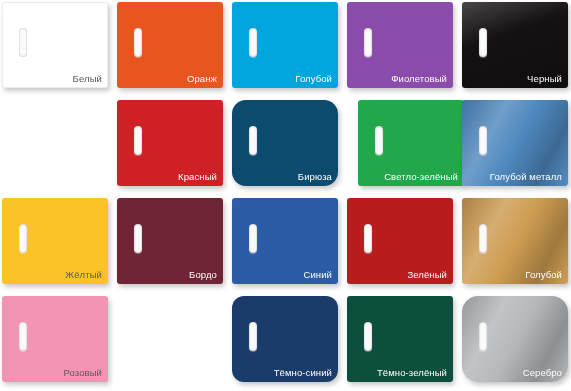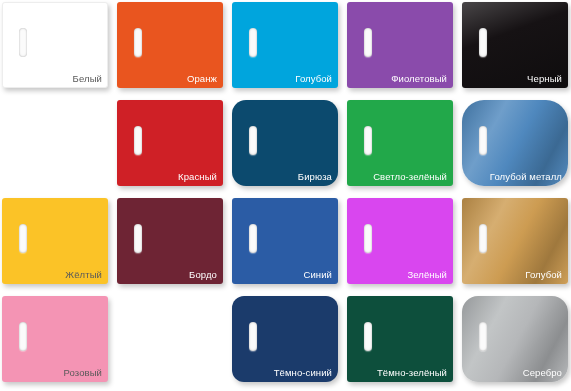--- a/index.html
+++ b/index.html
@@ -75,41 +75,41 @@
       <div class="label light">Черный</div>
     </div>
     <div class="swatch" style="left: 117px; top: 100px; background: rgb(207, 32, 38);">
       <div class="slot"></div>
       <div class="label light">Красный</div>
     </div>
     <div class="swatch" style="left: 232px; top: 100px; background: #0c4a6e; border-radius: 14px;">
       <div class="slot"></div>
       <div class="label light">Бирюза</div>
     </div>
-    <div class="swatch" style="left: 347px; top: 100px; background: rgb(34, 168, 74);">
+    <div class="swatch" style="left: 358px; top: 100px; background: rgb(34, 168, 74);">
       <div class="slot"></div>
       <div class="label light">Светло-зелёный</div>
     </div>
-    <div class="swatch" style="left: 462px; top: 100px; background: linear-gradient(118deg, rgb(63, 113, 159) 0%, rgb(111, 158, 202) 30%, rgb(79, 136, 190) 52%, rgb(59, 105, 147) 78%, rgb(86, 141, 193) 100%); border-radius: 22px;">
+    <div class="swatch" style="left: 462px; top: 100px; background: linear-gradient(118deg, rgb(63, 113, 159) 0%, rgb(111, 158, 202) 30%, rgb(79, 136, 190) 52%, rgb(59, 105, 147) 78%, rgb(86, 141, 193) 100%);">
       <div class="slot"></div>
       <div class="label light">Голубой металл</div>
     </div>
     <div class="swatch" style="left: 2px; top: 198px; background: rgb(251, 195, 39);">
       <div class="slot"></div>
       <div class="label dark">Жёлтый</div>
     </div>
     <div class="swatch" style="left: 117px; top: 198px; background: rgb(110, 36, 52);">
       <div class="slot"></div>
       <div class="label light">Бордо</div>
     </div>
     <div class="swatch" style="left: 232px; top: 198px; background: rgb(43, 92, 165);">
       <div class="slot"></div>
       <div class="label light">Синий</div>
     </div>
-    <div class="swatch" style="left: 347px; top: 198px; background: #d946ef; padding-left: 48px;">
+    <div class="swatch" style="left: 347px; top: 198px; background: #b91c1c; padding-left: 48px;">
       <div class="slot"></div>
       <div class="label light">Зелёный</div>
     </div>
     <div class="swatch" style="left: 462px; top: 198px; background: linear-gradient(118deg, rgb(171, 129, 66) 0%, rgb(214, 174, 113) 30%, rgb(205, 156, 82) 52%, rgb(159, 120, 61) 78%, rgb(207, 160, 89) 100%);">
       <div class="slot"></div>
       <div class="label light">Голубой</div>
     </div>
     <div class="swatch" style="left: 2px; top: 296px; background: rgb(244, 148, 180);">
       <div class="slot"></div>
       <div class="label dark">Розовый</div>

